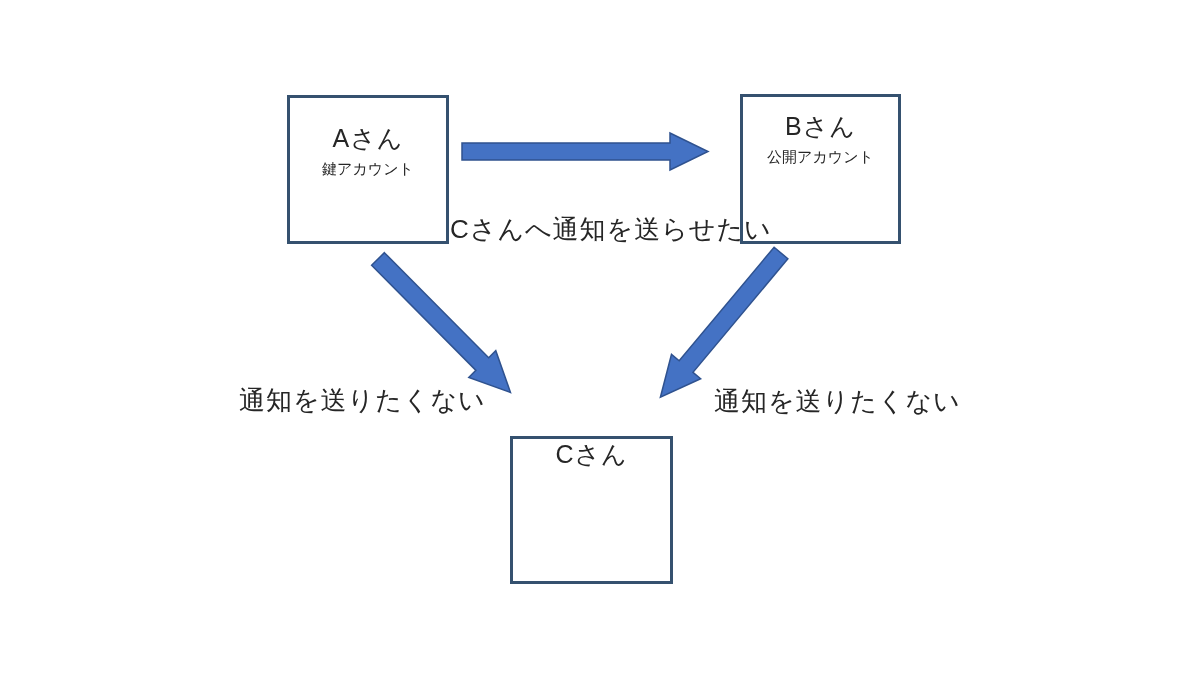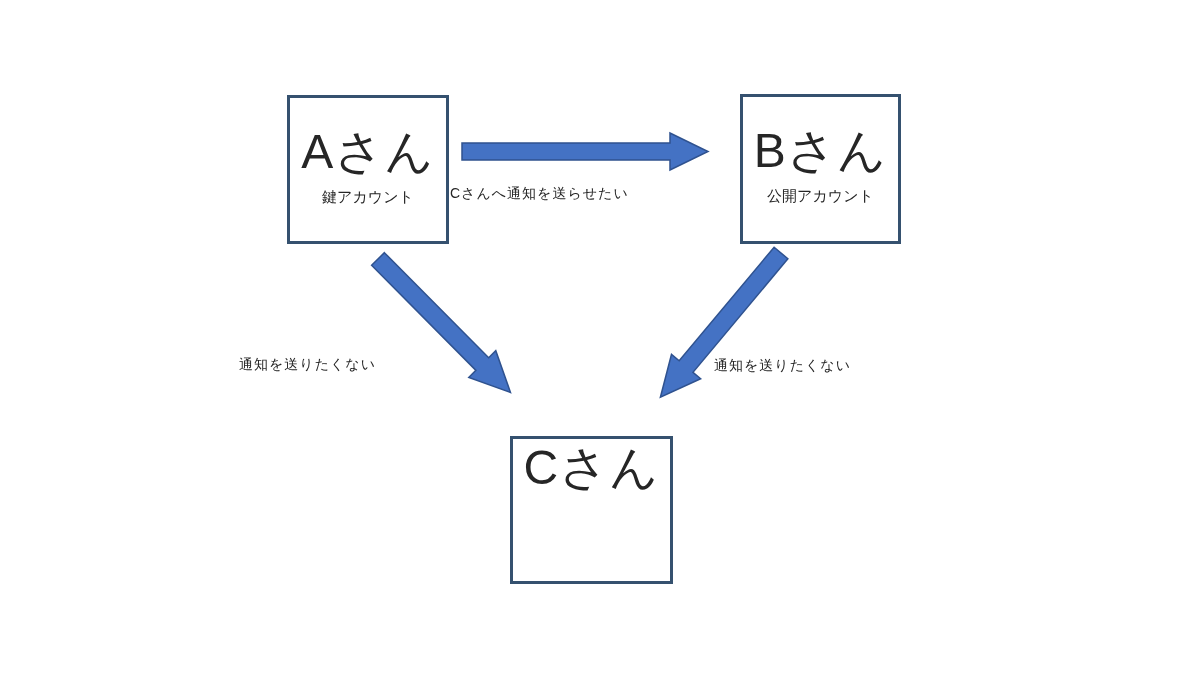--- a/index.html
+++ b/index.html
@@ -34,44 +34,45 @@
   }
   .node {
     position: absolute;
     background: var(--background);
     border: 3px solid var(--box-border);
     display: flex;
     flex-direction: column;
     align-items: center;
   }
   .node-a { left: 287px; top: 95px;  width: 162px; height: 149px; padding-top: 25px; }
-  .node-b { left: 740px; top: 94px;  width: 161px; height: 150px; padding-top: 25px; }
+  .node-b { left: 740px; top: 94px;  width: 161px; height: 150px; padding-top: 14px; }
   .node-c { left: 510px; top: 436px; width: 163px; height: 148px; justify-content: flex-start; }
   .node-title {
-    font-size: 48px;
+    font-size: 25px;
     font-weight: 400;
     color: var(--text);
     line-height: 1.2;
     letter-spacing: 1px;
     white-space: nowrap;
   }
   .node-subtitle {
     font-size: 15px;
     font-weight: 400;
     color: var(--text);
     margin-top: 7px;
     white-space: nowrap;
   }
   .edge-label {
     position: absolute;
-    font-size: 14px;
+    font-size: 26px;
     font-weight: 400;
     color: var(--text);
     white-space: nowrap;
     letter-spacing: 1px;
+    margin-top: 27px;
   }
   .label-ab { left: 450px; top: 185px; }
   .label-ac { left: 239px; top: 356px; }
   .label-bc { left: 714px; top: 357px; }
 </style>
 </head>
 <body>
 
 <div class="canvas">
 

